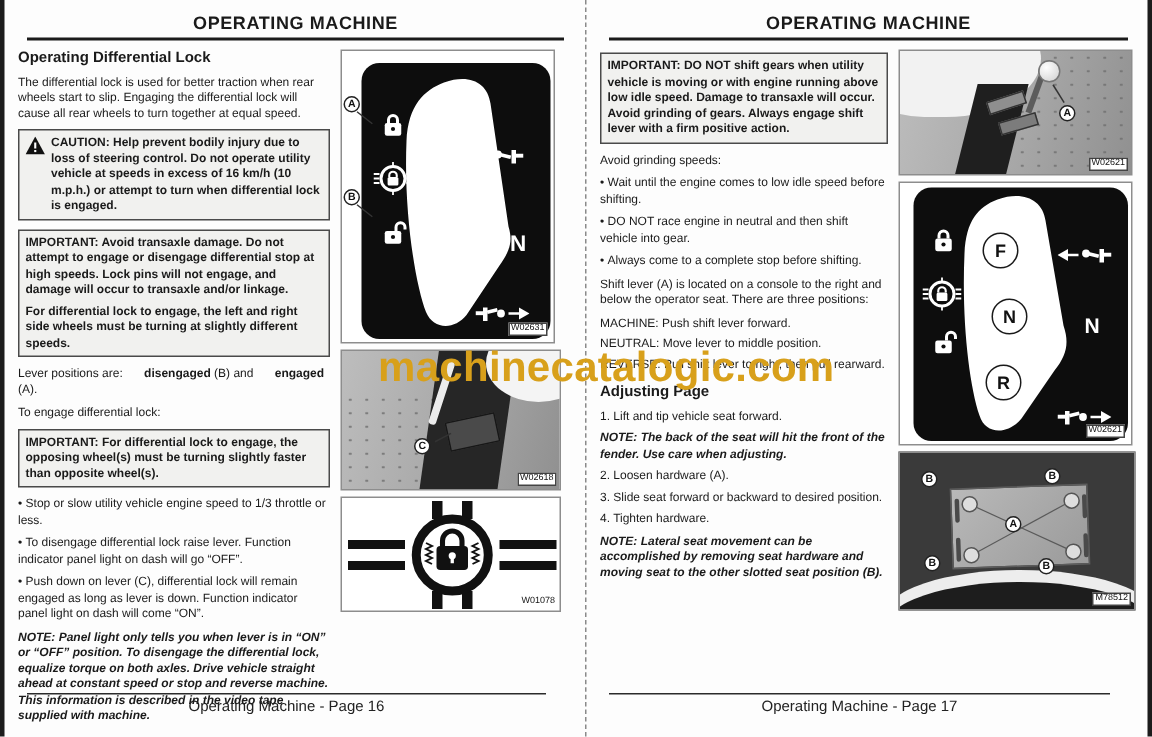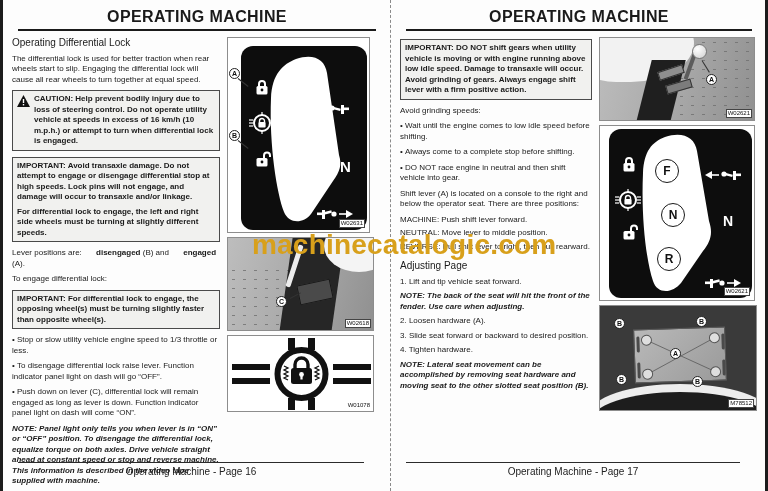--- a/index.html
+++ b/index.html
@@ -7,30 +7,30 @@
     font-family:"Liberation Sans", sans-serif; color:#1a1a1a; }
   .edge { position:absolute; top:0; width:3px; height:491px; background:#1c1c1c; }
   .edge.left { left:0; } .edge.right { right:0; }
   .divider { position:absolute; left:390px; top:0; height:491px; width:0;
     border-left:1px dashed #8a8a8a; }
 
   .page { position:absolute; top:8px; height:475px; }
   .page16 { left:12px;  width:370px; }
   .page17 { left:400px; width:358px; }
 
-  .pg-header { text-align:center; font-weight:bold; font-size:16px; letter-spacing:.4px;
+  .pg-header { text-align:center; font-weight:bold; font-size:12px; letter-spacing:.4px;
     padding-bottom:3px; border-bottom:2.5px solid #1b1b1b; margin:0 6px 6px 6px; }
 
   .cols { display:flex; gap:7px; }
   .txtcol { font-size:8px; line-height:10.5px; }
   .page16 .txtcol { width:208px; }
   .page17 .txtcol { width:192px; }
   .figcol { display:flex; flex-direction:column; gap:4px; }
 
-  h2.sec { font-size:10px; font-weight:normal; margin:1px 0 5px 0; }
+  h2.sec { font-size:10px; font-weight:bold; margin:1px 0 5px 0; }
   h2.sec2 { margin-top:9px; }
   .txtcol p { margin:0 0 5px 0; }
   .box { border:1px solid #4a4a4a; background:#f1f1ef; padding:3px 4px; margin:2px 0 6px 0;
     font-weight:bold; }
   .box p { margin:0 0 4px 0; } .box p:last-child { margin:0; }
   .caution { display:flex; gap:4px; }
   .warn-tri { flex:0 0 13px; padding-top:1px; }
   .note { font-weight:bold; font-style:italic; margin:2px 0 5px 0; }
   ul.blt { list-style:none; margin:0 0 5px 0; }
   ul.blt li { margin:0 0 5px 0; }
@@ -225,22 +225,22 @@
   <div class="cols">
     <div class="txtcol">
 
       <div class="box">
         <p>IMPORTANT: DO NOT shift gears when utility vehicle is moving or with engine running above low idle speed. Damage to transaxle will occur. Avoid grinding of gears. Always engage shift lever with a firm positive action.</p>
       </div>
 
       <p>Avoid grinding speeds:</p>
       <ul class="blt">
         <li>Wait until the engine comes to low idle speed before shifting.</li>
+        <li>DO NOT race engine in neutral and then shift vehicle into gear.</li>
         <li>Always come to a complete stop before shifting.</li>
-        <li>DO NOT race engine in neutral and then shift vehicle into gear.</li>
       </ul>
 
       <p>Shift lever (A) is located on a console to the right and below the operator seat. There are three positions:</p>
       <p class="pos-line">MACHINE: Push shift lever forward.</p>
       <p class="pos-line">NEUTRAL: Move lever to middle position.</p>
       <p>REVERSE: Pull shift lever to right, then pull rearward.</p>
 
       <h2 class="sec sec2">Adjusting Page</h2>
       <div class="steps">
         <p>1. Lift and tip vehicle seat forward.</p>

